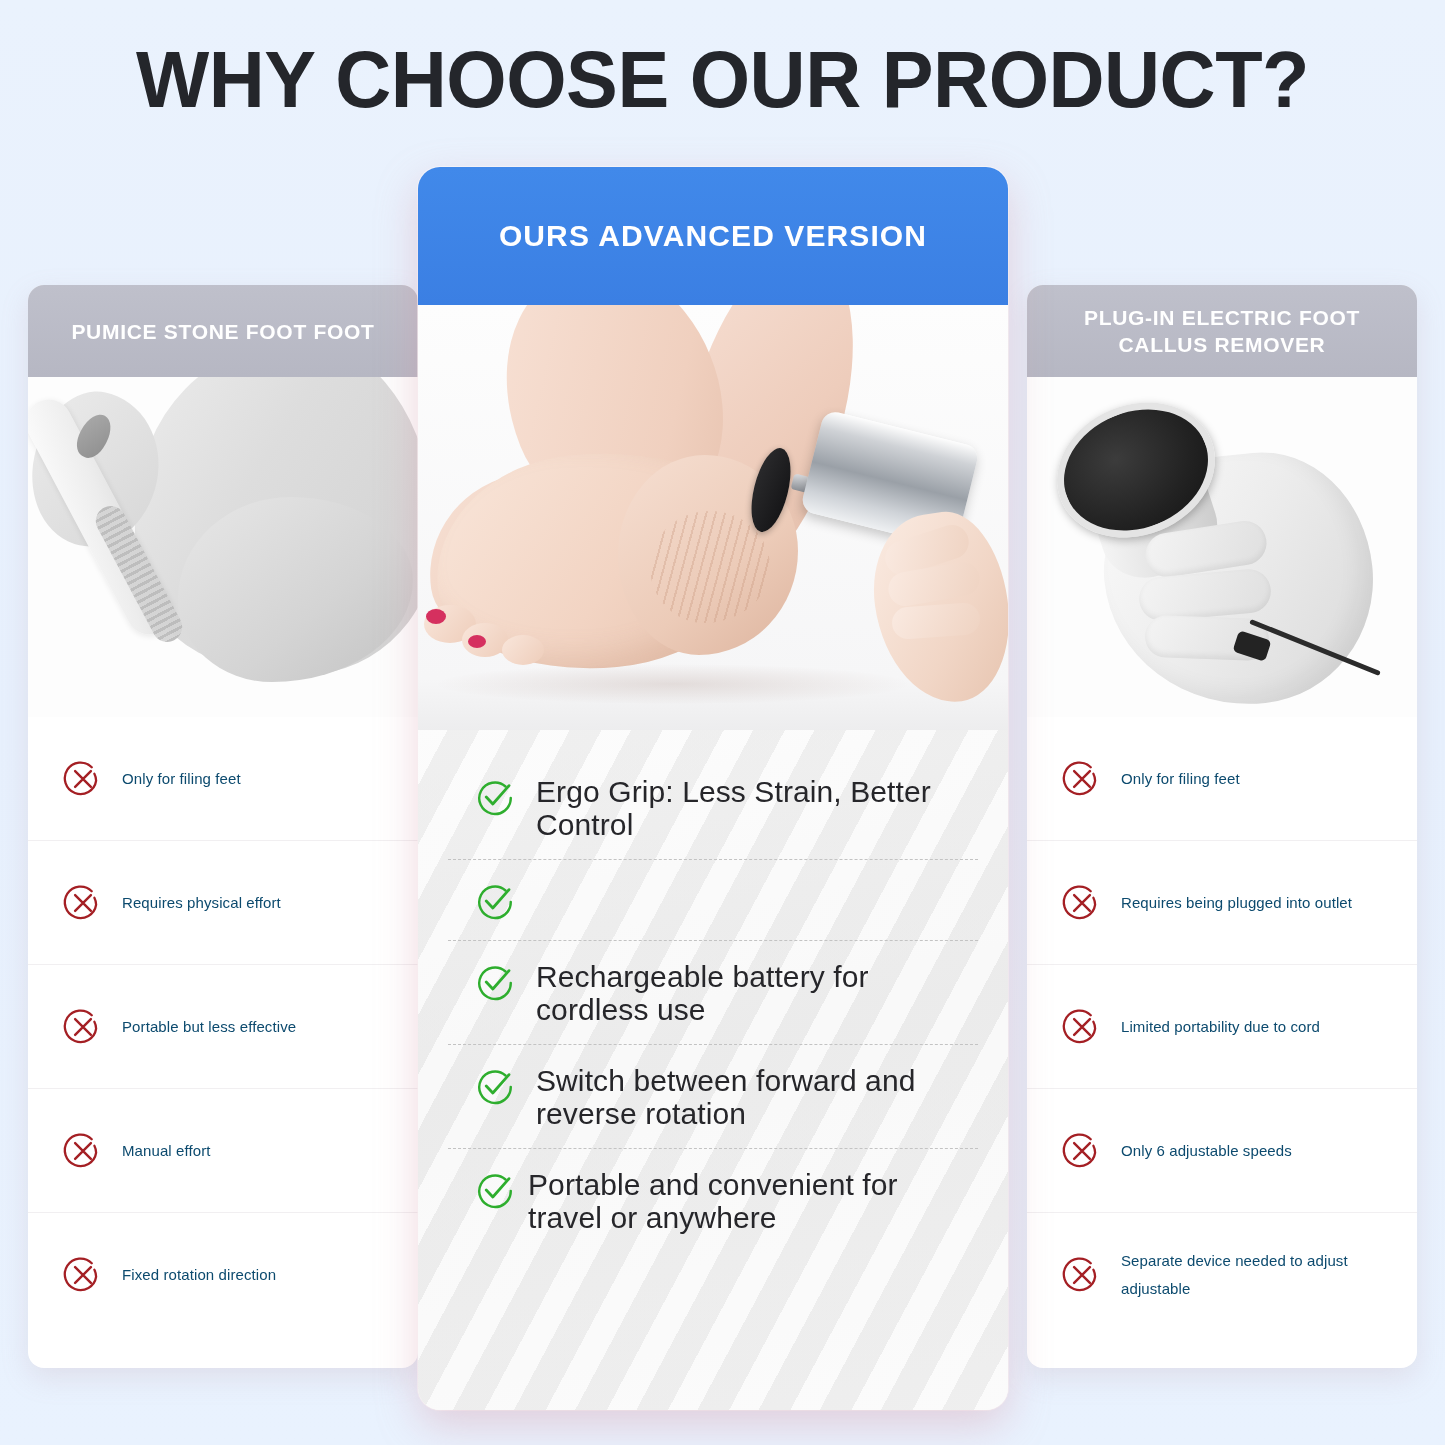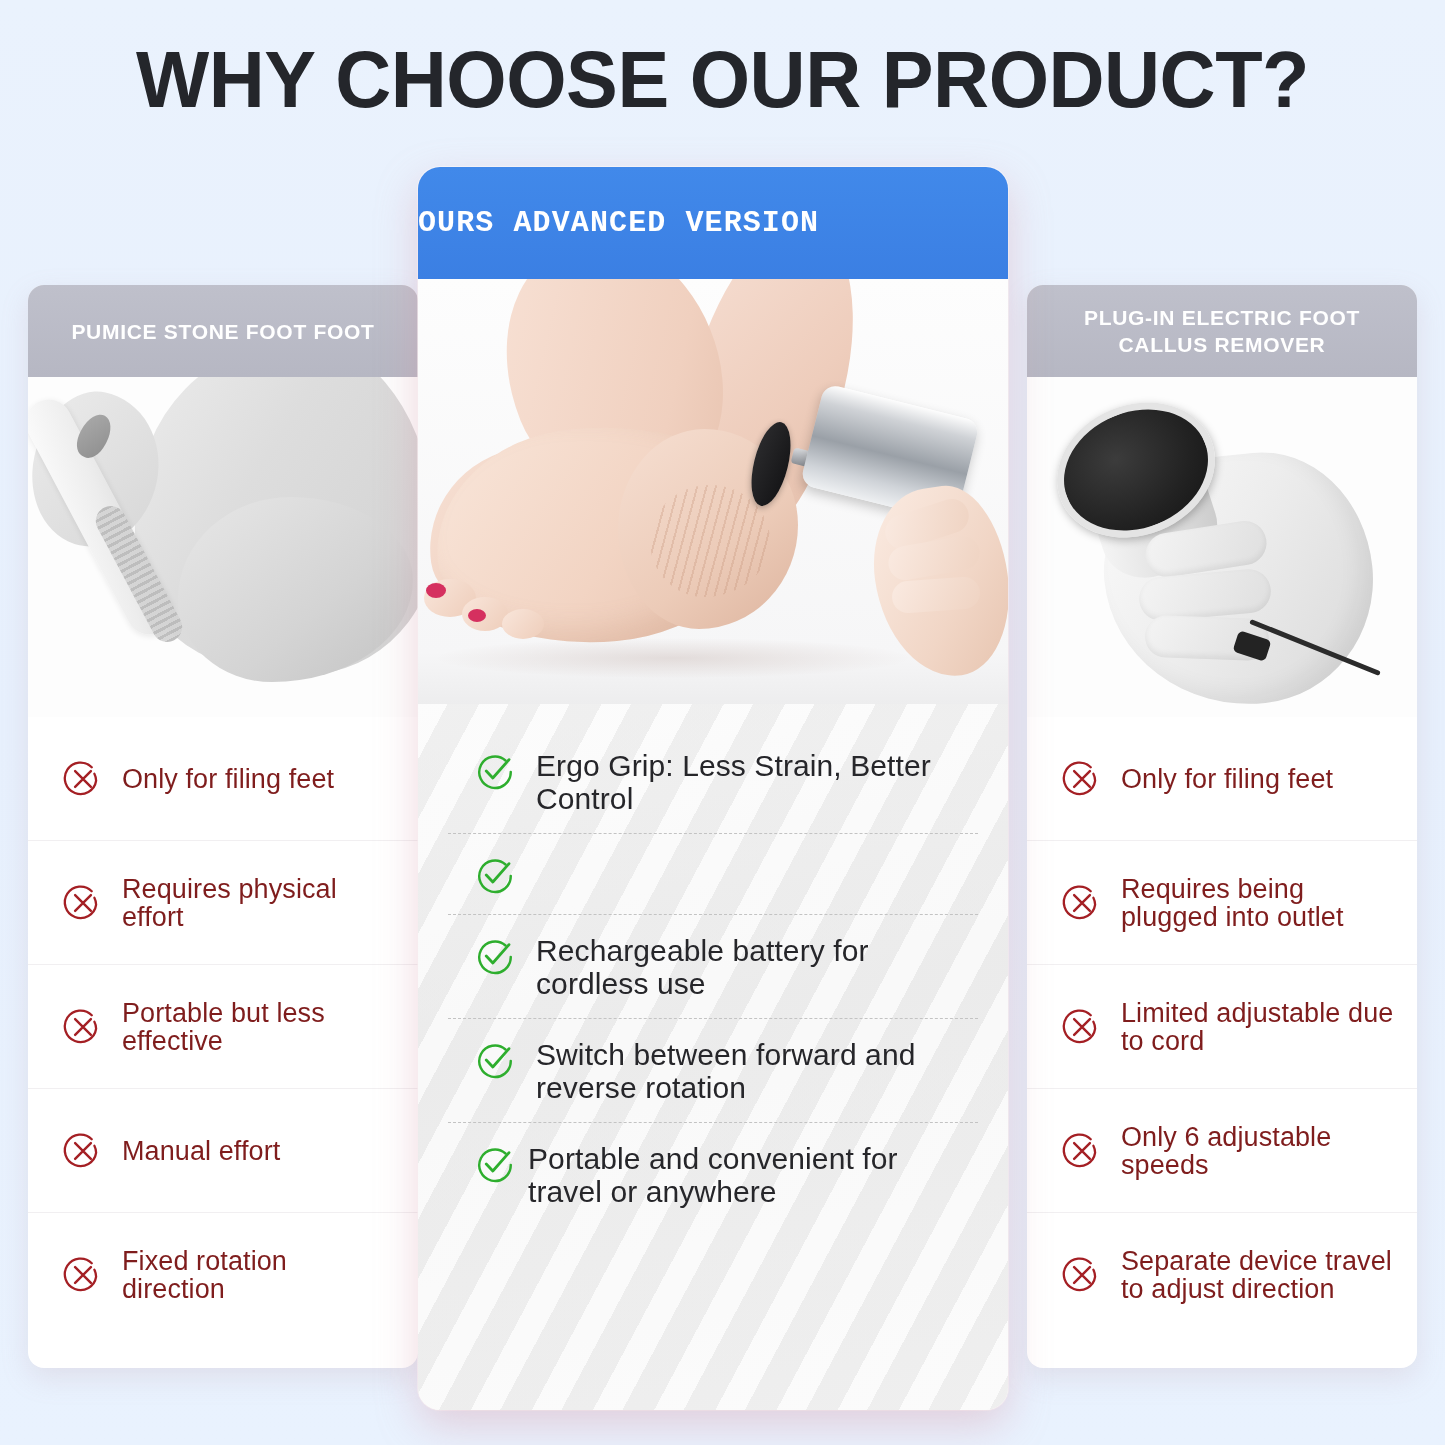--- a/index.html
+++ b/index.html
@@ -182,47 +182,46 @@
     display: flex;
     align-items: center;
     gap: 18px;
     height: 124px;
     padding: 0 22px 0 34px;
     box-sizing: border-box;
     border-bottom: 1px solid #f1eff1;
   }
   .side-row:last-child { border-bottom: none; }
   .side-row .label {
-    font-size: 27px;
+    font-size: 15px;
     line-height: 28px;
-    color: #7f1d1d;
+    color: #0c4a6e;
     letter-spacing: 0.1px;
   }
 
   
   .center-card {
     position: absolute;
     left: 418px;
     top: 167px;
     width: 590px;
     height: 1243px;
     border-radius: 22px;
     overflow: hidden;
     background: #ffffff;
     box-shadow: 0 16px 42px rgba(214,150,165,0.38),
                 0 0 0 1px rgba(255,255,255,0.6);
     z-index: 5;
   }
   .center-head {
-    height: 112px;
+    height: 138px;
     background: linear-gradient(180deg,#4189ea 0%,#3b7fe3 100%);
     display: flex;
     align-items: center;
-    justify-content: flex-start;
-    font-family: Liberation Mono, monospace;
+    justify-content: center;
   }
   .center-head-text {
     color: #ffffff;
     font-size: 30px;
     font-weight: 700;
     letter-spacing: 1.1px;
   }
   .center-photo {
     height: 425px;
     background: linear-gradient(180deg,#fdfdfd 0%,#f6f6f7 88%,#ededee 100%);
@@ -456,35 +455,35 @@
           <path d="M34 10.5 A18 18 0 1 0 39 26 A18 18 0 0 0 37 18" fill="none" stroke="#a41f24" stroke-width="2.6" stroke-linecap="round"></path>
           <path d="M15 15 L33 33 M33 15 L15 33" fill="none" stroke="#a41f24" stroke-width="2.8" stroke-linecap="round"></path>
         </svg>
         <span class="label">Requires being plugged into outlet</span>
       </li>
       <li class="side-row">
         <svg class="ico ico-x" viewBox="0 0 48 48">
           <path d="M34 10.5 A18 18 0 1 0 39 26 A18 18 0 0 0 37 18" fill="none" stroke="#a41f24" stroke-width="2.6" stroke-linecap="round"></path>
           <path d="M15 15 L33 33 M33 15 L15 33" fill="none" stroke="#a41f24" stroke-width="2.8" stroke-linecap="round"></path>
         </svg>
-        <span class="label">Limited adjustable due to cord</span>
+        <span class="label">Limited portability due to cord</span>
       </li>
       <li class="side-row">
         <svg class="ico ico-x" viewBox="0 0 48 48">
           <path d="M34 10.5 A18 18 0 1 0 39 26 A18 18 0 0 0 37 18" fill="none" stroke="#a41f24" stroke-width="2.6" stroke-linecap="round"></path>
           <path d="M15 15 L33 33 M33 15 L15 33" fill="none" stroke="#a41f24" stroke-width="2.8" stroke-linecap="round"></path>
         </svg>
         <span class="label">Only 6 adjustable speeds</span>
       </li>
       <li class="side-row">
         <svg class="ico ico-x" viewBox="0 0 48 48">
           <path d="M34 10.5 A18 18 0 1 0 39 26 A18 18 0 0 0 37 18" fill="none" stroke="#a41f24" stroke-width="2.6" stroke-linecap="round"></path>
           <path d="M15 15 L33 33 M33 15 L15 33" fill="none" stroke="#a41f24" stroke-width="2.8" stroke-linecap="round"></path>
         </svg>
-        <span class="label">Separate device travel to adjust direction</span>
+        <span class="label">Separate device needed to adjust adjustable</span>
       </li>
     </ul>
   </div>
 
   <div class="center-card">
     <div class="center-head">
       <div class="center-head-text">OURS ADVANCED VERSION</div>
     </div>
     <div class="center-photo">
       <div class="cp-shin"></div>

